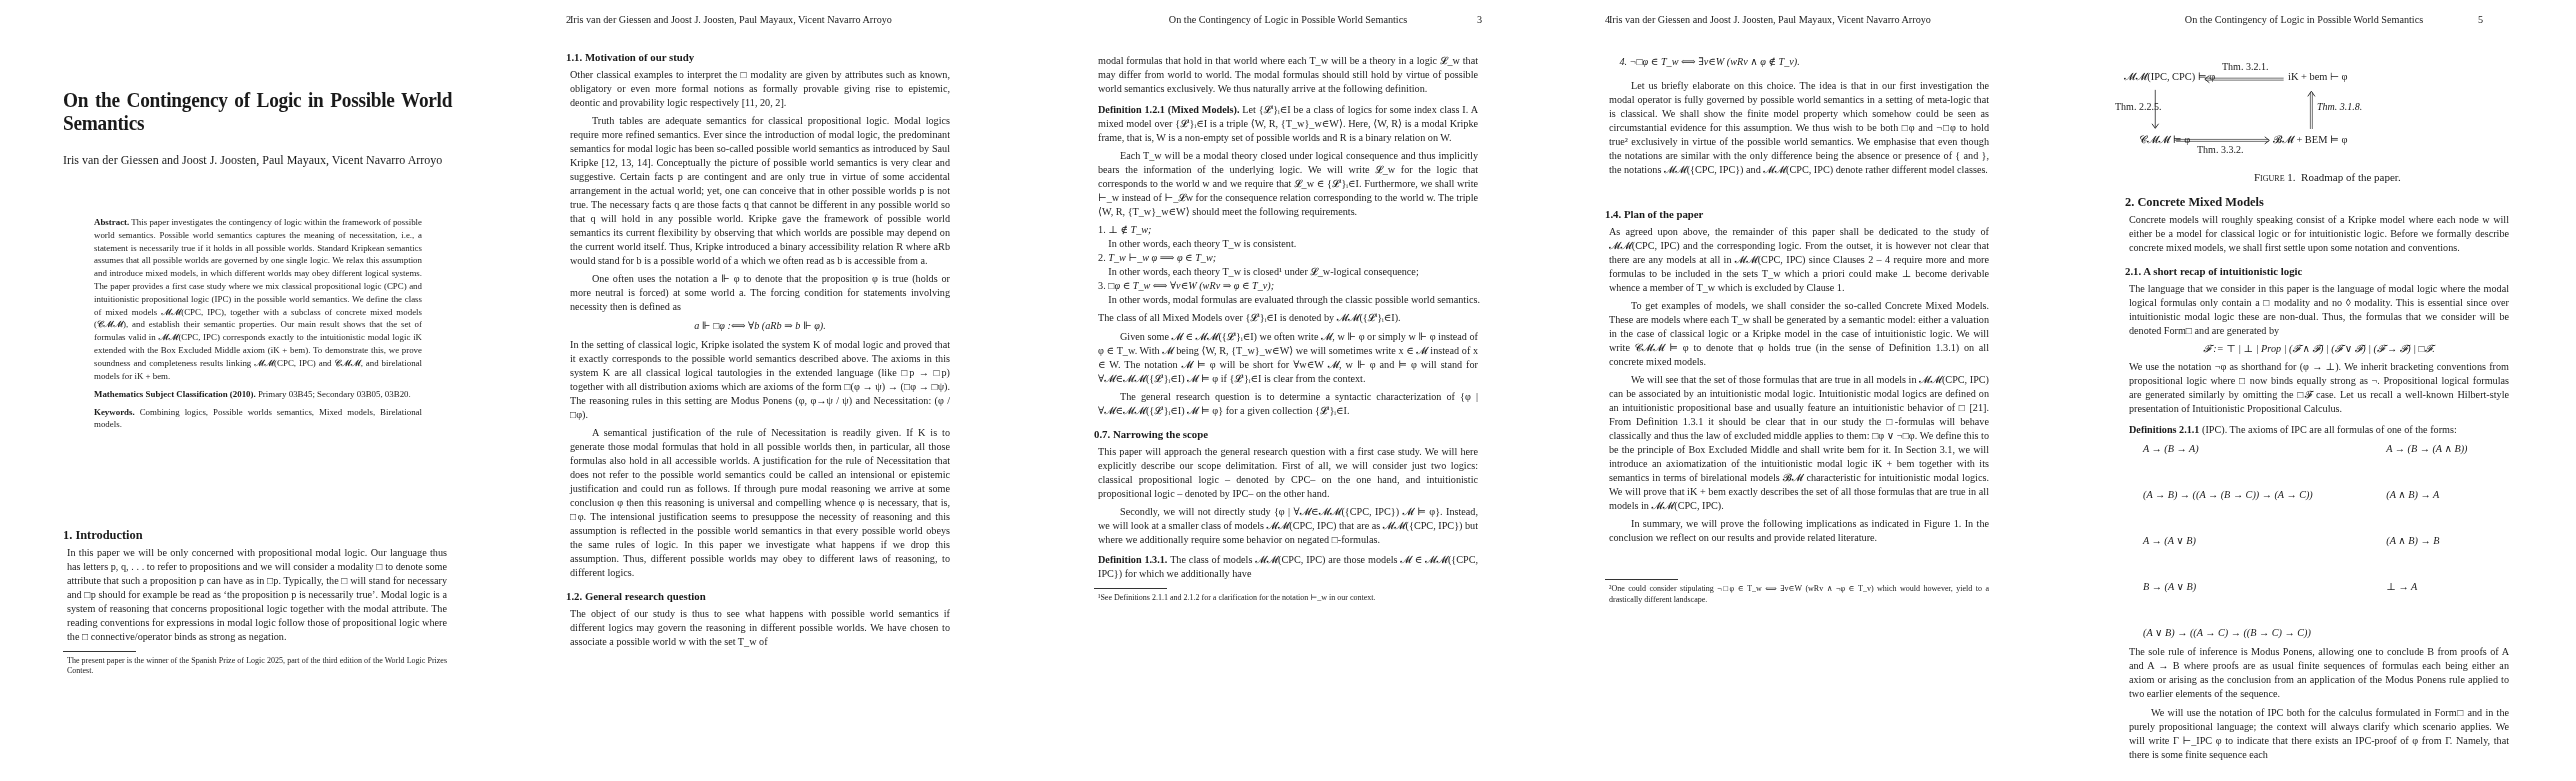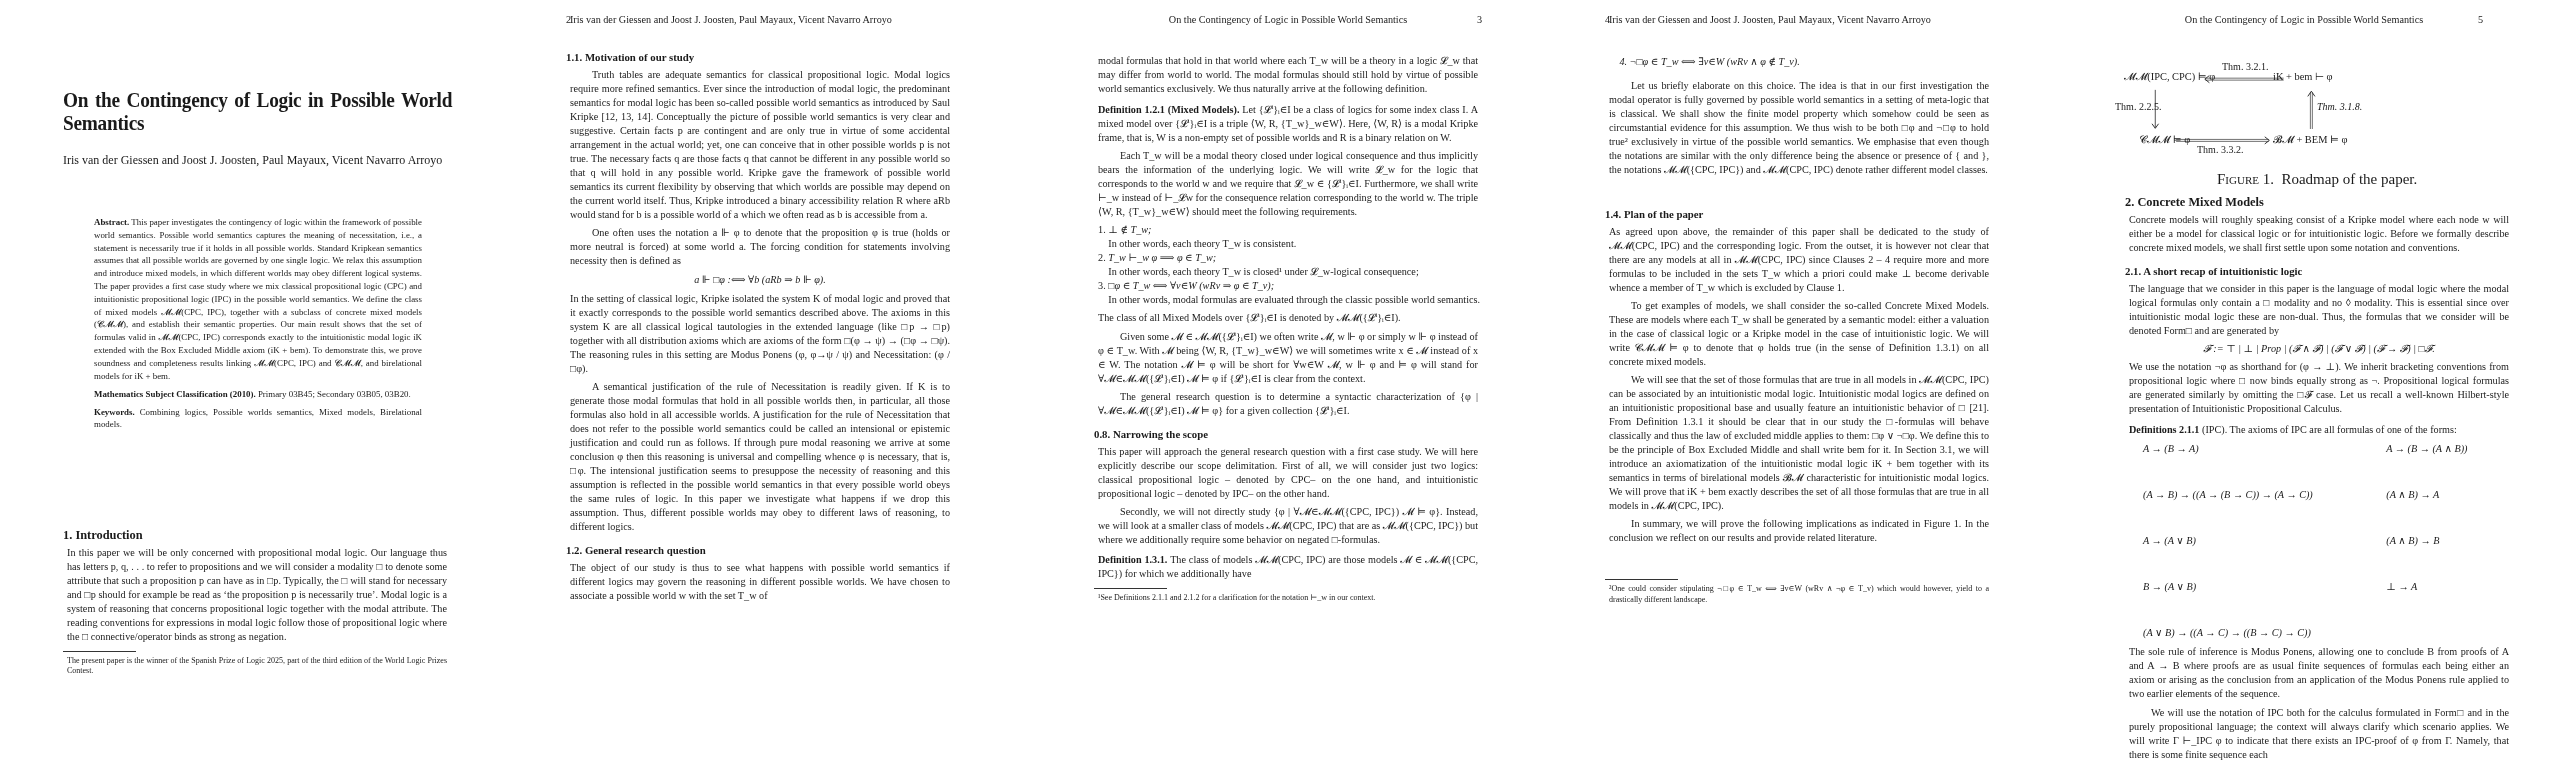--- a/index.html
+++ b/index.html
@@ -23,21 +23,21 @@
   .footnote { font-size:8px; line-height:10.4px; }
   .fnrule { width:73px; border-top:0.7px solid #333; margin:6.5px 0 3.9px 0; }
   .display { text-align:center; margin:5.2px 0; }
   .stamp { position:absolute; left:3.9px; top:609px; transform:rotate(-90deg); transform-origin:left top;
            font-size:26px; color:#8a8a8a; white-space:nowrap; letter-spacing:0.7px; font-family:"Liberation Serif",serif; }
   ol.reqs { margin:1.3px 0 3.9px 0; padding-left:14.3px; }
   ol.reqs li { margin:0; }
   .figure { position:absolute; }
   .fnode { position:absolute; font-size:10.4px; white-space:nowrap; }
   .flabel { position:absolute; font-size:10px; white-space:nowrap; }
-  .caption { position:absolute; font-size:15px; white-space:nowrap; }
+  .caption { position:absolute; font-size:11px; white-space:nowrap;margin-left:37px; }
   .axioms { display:grid; grid-template-columns: 1fr 0.6fr; row-gap:5.2px; column-gap:13px; padding-left:18px; margin:5.2px 0; font-style:italic;gap:32px; }
   .axioms span { font-size:10.2px; }
   .sc { font-variant:small-caps; }
 </style>
 </head>
 <body>
 
 <div class="stamp">arXiv:2510.17302v1  [math.LO]  20 Oct 2025</div>
 
 <div class="page" style="left:0">
@@ -58,20 +58,21 @@
   </div>
 </div>
 
 <div class="page" style="left:515px">
   <div class="running running-left" style="left:51px;">
     <span style="position:absolute;left:0">2</span>
     <span style="padding-left:3.9px">Iris van der Giessen and Joost J. Joosten, Paul Mayaux, Vicent Navarro Arroyo</span>
   </div>
   <div class="col" style="left:51px; top:50px;">
     <div class="subsec" style="margin-top:0">1.1.  Motivation of our study</div>
+    <p>Other classical examples to interpret the □ modality are given by attributes such as known, obligatory or even more formal notions as formally provable giving rise to epistemic, deontic and provability logic respectively [11, 20, 2].</p>
     <p class="ind">Truth tables are adequate semantics for classical propositional logic. Modal logics require more refined semantics. Ever since the introduction of modal logic, the predominant semantics for modal logic has been so-called possible world semantics as introduced by Saul Kripke [12, 13, 14]. Conceptually the picture of possible world semantics is very clear and suggestive. Certain facts p are contingent and are only true in virtue of some accidental arrangement in the actual world; yet, one can conceive that in other possible worlds p is not true. The necessary facts q are those facts q that cannot be different in any possible world so that q will hold in any possible world. Kripke gave the framework of possible world semantics its current flexibility by observing that which worlds are possible may depend on the current world itself. Thus, Kripke introduced a binary accessibility relation R where aRb would stand for b is a possible world of a which we often read as b is accessible from a.</p>
     <p class="ind">One often uses the notation a ⊩ φ to denote that the proposition φ is true (holds or more neutral is forced) at some world a. The forcing condition for statements involving necessity then is defined as</p>
     <p class="display i">a ⊩ □φ   :⟺   ∀b (aRb ⇒ b ⊩ φ).</p>
     <p>In the setting of classical logic, Kripke isolated the system K of modal logic and proved that it exactly corresponds to the possible world semantics described above. The axioms in this system K are all classical logical tautologies in the extended language (like □p → □p) together with all distribution axioms which are axioms of the form □(φ → ψ) → (□φ → □ψ). The reasoning rules in this setting are Modus Ponens (φ, φ→ψ / ψ) and Necessitation: (φ / □φ).</p>
     <p class="ind">A semantical justification of the rule of Necessitation is readily given. If K is to generate those modal formulas that hold in all possible worlds then, in particular, all those formulas also hold in all accessible worlds. A justification for the rule of Necessitation that does not refer to the possible world semantics could be called an intensional or epistemic justification and could run as follows. If through pure modal reasoning we arrive at some conclusion φ then this reasoning is universal and compelling whence φ is necessary, that is, □φ. The intensional justification seems to presuppose the necessity of reasoning and this assumption is reflected in the possible world semantics in that every possible world obeys the same rules of logic. In this paper we investigate what happens if we drop this assumption. Thus, different possible worlds may obey to different laws of reasoning, to different logics.</p>
     <div class="subsec">1.2.  General research question</div>
     <p>The object of our study is thus to see what happens with possible world semantics if different logics may govern the reasoning in different possible worlds. We have chosen to associate a possible world w with the set T_w of</p>
   </div>
 </div>
 
@@ -85,21 +86,21 @@
     <p style="margin-top:6.5px"><span class="b">Definition 1.2.1 (Mixed Models).</span> <span>Let {𝓛ⁱ}ᵢ∈I be a class of logics for some index class I. A mixed model over {𝓛ⁱ}ᵢ∈I is a triple ⟨W, R, {T_w}_w∈W⟩. Here, ⟨W, R⟩ is a modal Kripke frame, that is, W is a non-empty set of possible worlds and R is a binary relation on W.</span></p>
     <p class="ind">Each T_w will be a modal theory closed under logical consequence and thus implicitly bears the information of the underlying logic. We will write 𝓛_w for the logic that corresponds to the world w and we require that 𝓛_w ∈ {𝓛ⁱ}ᵢ∈I. Furthermore, we shall write ⊢_w instead of ⊢_𝓛w for the consequence relation corresponding to the world w. The triple ⟨W, R, {T_w}_w∈W⟩ should meet the following requirements.</p>
     <ol class="reqs">
       <li><span class="i">⊥ ∉ T_w;</span><br><span>In other words, each theory T_w is consistent.</span></li>
       <li><span class="i">T_w ⊢_w φ  ⟹  φ ∈ T_w;</span><br><span>In other words, each theory T_w is closed¹ under 𝓛_w-logical consequence;</span></li>
       <li><span class="i">□φ ∈ T_w  ⟺  ∀v∈W (wRv ⇒ φ ∈ T_v);</span><br><span>In other words, modal formulas are evaluated through the classic possible world semantics.</span></li>
     </ol>
     <p>The class of all Mixed Models over {𝓛ⁱ}ᵢ∈I is denoted by 𝓜𝓜({𝓛ⁱ}ᵢ∈I).</p>
     <p class="ind" style="margin-top:5.2px">Given some 𝓜 ∈ 𝓜𝓜({𝓛ⁱ}ᵢ∈I) we often write 𝓜, w ⊩ φ or simply w ⊩ φ instead of φ ∈ T_w. With 𝓜 being ⟨W, R, {T_w}_w∈W⟩ we will sometimes write x ∈ 𝓜 instead of x ∈ W. The notation 𝓜 ⊨ φ will be short for ∀w∈W 𝓜, w ⊩ φ and ⊨ φ will stand for ∀𝓜∈𝓜𝓜({𝓛ⁱ}ᵢ∈I) 𝓜 ⊨ φ if {𝓛ⁱ}ᵢ∈I is clear from the context.</p>
     <p class="ind">The general research question is to determine a syntactic characterization of {φ | ∀𝓜∈𝓜𝓜({𝓛ⁱ}ᵢ∈I) 𝓜 ⊨ φ} for a given collection {𝓛ⁱ}ᵢ∈I.</p>
-    <div class="subsec">0.8.  Narrowing the scope</div>
+    <div class="subsec">0.7.  Narrowing the scope</div>
     <p>This paper will approach the general research question with a first case study. We will here explicitly describe our scope delimitation. First of all, we will consider just two logics: classical propositional logic – denoted by CPC– on the one hand, and intuitionistic propositional logic – denoted by IPC– on the other hand.</p>
     <p class="ind">Secondly, we will not directly study {φ | ∀𝓜∈𝓜𝓜({CPC, IPC}) 𝓜 ⊨ φ}. Instead, we will look at a smaller class of models 𝓜𝓜(CPC, IPC) that are as 𝓜𝓜({CPC, IPC}) but where we additionally require some behavior on negated □-formulas.</p>
     <p style="margin-top:6.5px"><span class="b">Definition 1.3.1.</span> <span>The class of models 𝓜𝓜(CPC, IPC) are those models 𝓜 ∈ 𝓜𝓜({CPC, IPC}) for which we additionally have</span></p>
     <div class="fnrule"></div>
     <p class="footnote">¹See Definitions 2.1.1 and 2.1.2 for a clarification for the notation ⊢_w in our context.</p>
   </div>
 </div>
 
 <div class="page" style="left:1546px">
   <div class="running running-left" style="left:59px;">
@@ -139,21 +140,21 @@
 
       <line x1="286" y1="42" x2="286" y2="98" stroke="#222" stroke-width="1"></line>
       <line x1="289" y1="42" x2="289" y2="98" stroke="#222" stroke-width="1"></line>
       <polyline points="282,48 287.5,40 293,48" fill="none" stroke="#222" stroke-width="1.4"></polyline>
 
       <line x1="80" y1="114" x2="222" y2="114" stroke="#222" stroke-width="1"></line>
       <line x1="80" y1="117" x2="222" y2="117" stroke="#222" stroke-width="1"></line>
       <polyline points="216,110 223,115.5 216,121" fill="none" stroke="#222" stroke-width="1.4"></polyline>
     </svg>
     <div class="fnode" style="left:0; top:5.2px;">𝓜𝓜(IPC, CPC) ⊨ φ</div>
-    <div class="fnode" style="left:149px; top:5.2px;font-family:Liberation Serif, serif;">iK + bem ⊢ φ</div>
+    <div class="fnode" style="left:164px; top:5.2px;font-family:Liberation Serif, serif;">iK + bem ⊢ φ</div>
     <div class="fnode" style="left:15.6px; top:68px;">𝓒𝓜𝓜 ⊨ φ</div>
     <div class="fnode" style="left:149px; top:68px;">𝓑𝓜 + BEM ⊨ φ</div>
     <div class="flabel" style="left:98px; top:-3.9px;">Thm. 3.2.1.</div>
     <div class="flabel" style="left:-9px; top:36px;">Thm. 2.2.5.</div>
     <div class="flabel" style="left:193px; top:36px;font-style:italic;">Thm. 3.1.8.</div>
     <div class="flabel" style="left:73px; top:79px;">Thm. 3.3.2.</div>
   </div>
   <div class="caption" style="left:156px; top:171px;">
     <span class="sc">Figure 1.</span>&nbsp; <span>Roadmap of the paper.</span>
   </div>

